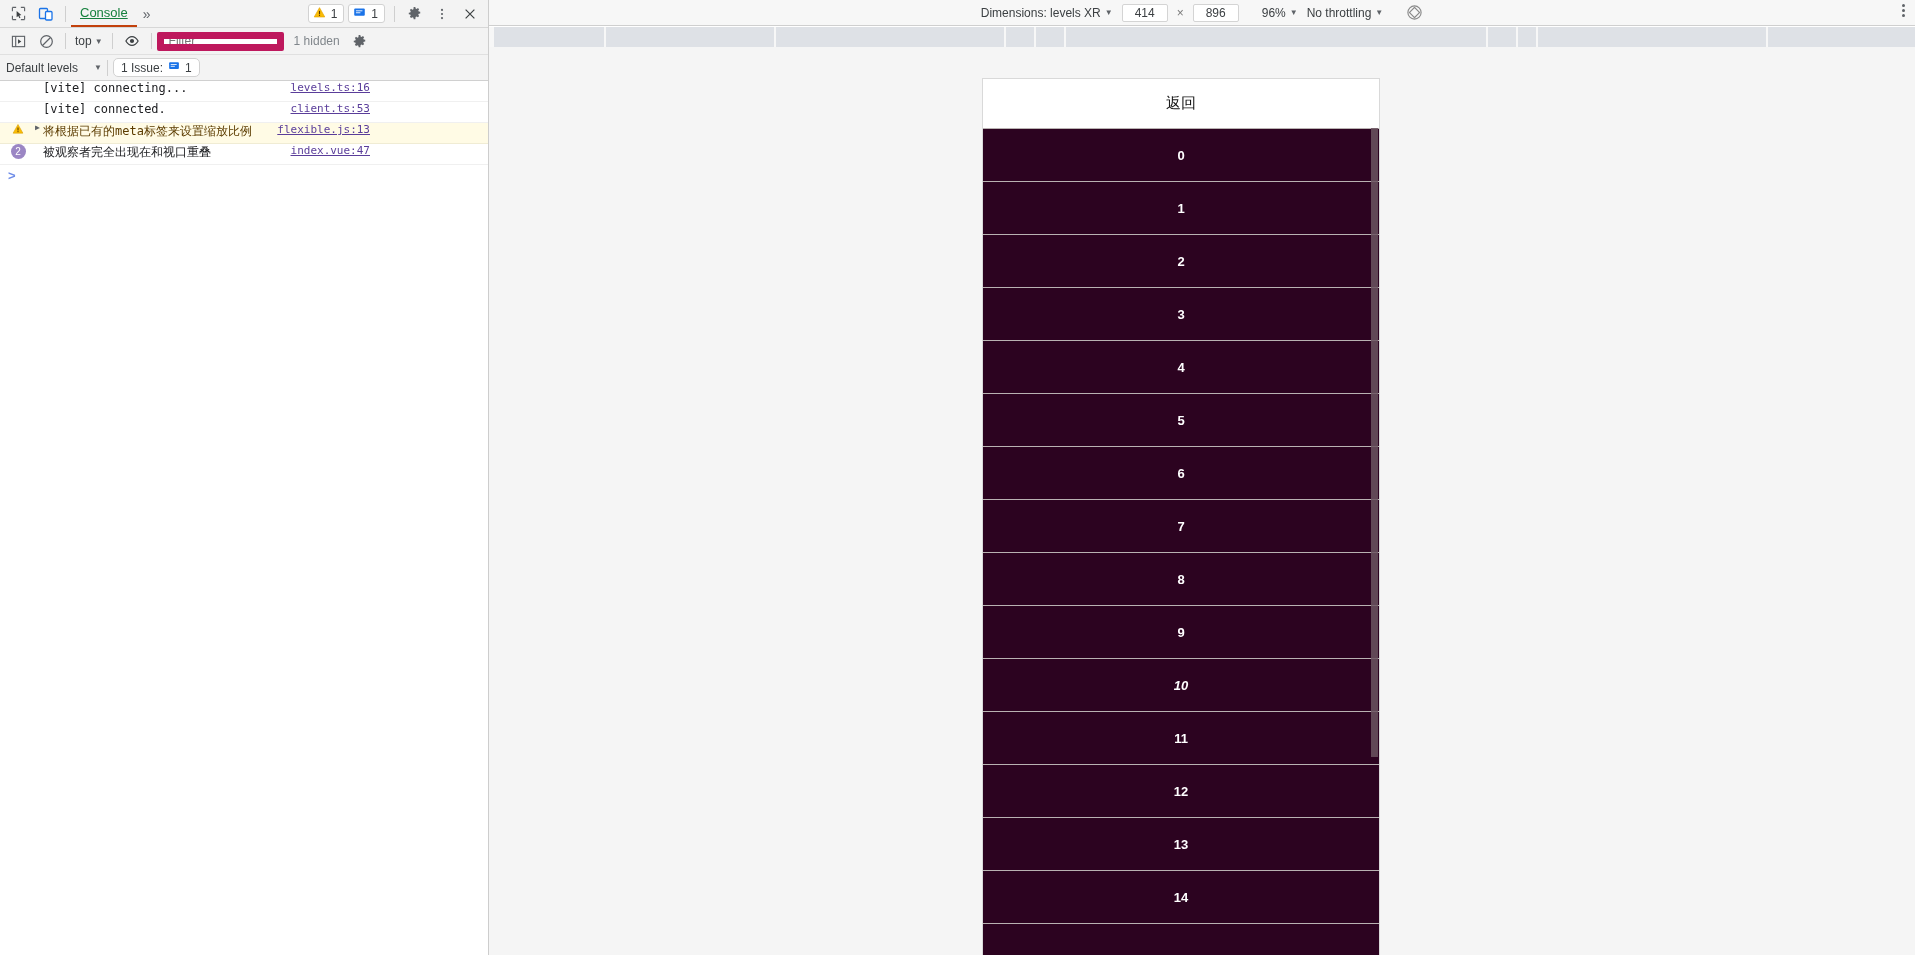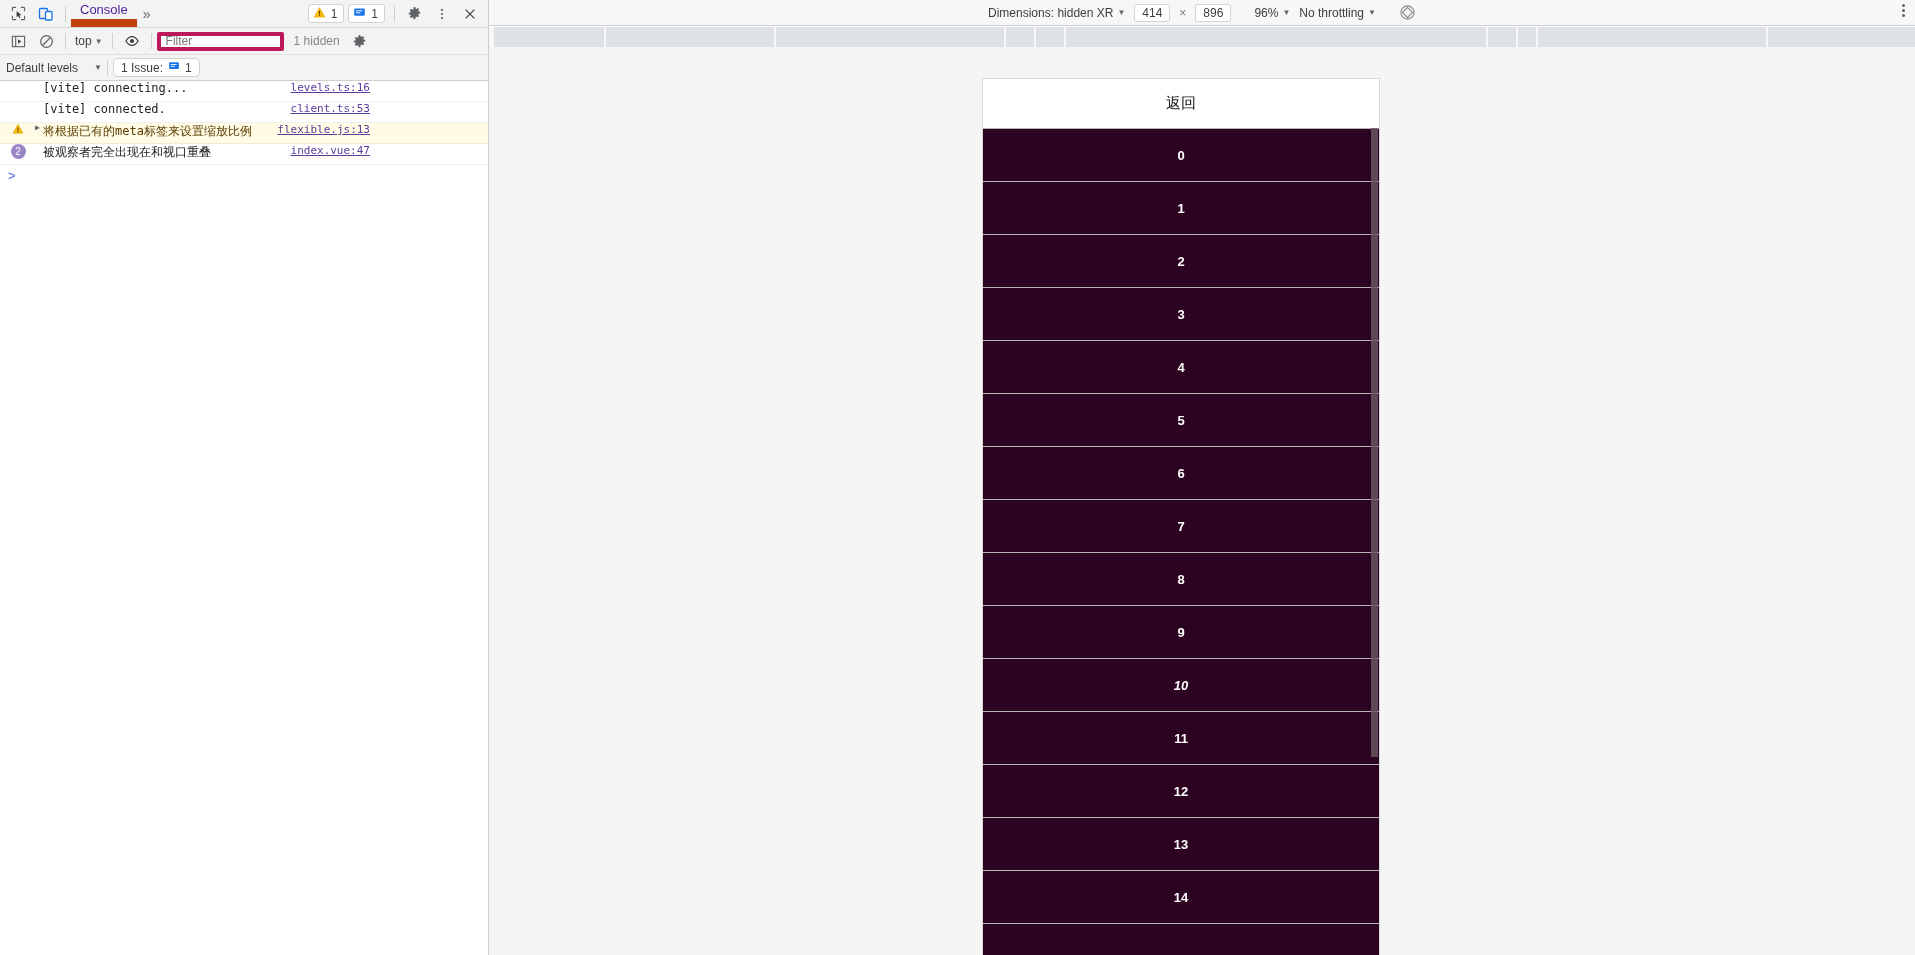--- a/index.html
+++ b/index.html
@@ -33,21 +33,21 @@
     display: flex; align-items: center; justify-content: center;
     cursor: pointer;
   }
   .dt-sep { width: 1px; height: 16px; background: #cfcfcf; margin: 0 5px; }
   .dt-tab {
     height: 27px; padding: 0 9px;
     display: flex; align-items: center;
     font-size: 13px; color: #202124;
     cursor: pointer;
   }
-  .dt-tab.active { border-bottom: 8px solid #c2410c; color: #4c1d95; }
+  .dt-tab.active { border-bottom: 2px solid #c2410c; color: #15803d; text-decoration: underline; }
   .dt-more {
     font-size: 14px; color: #5f6368; padding: 0 6px; cursor: pointer;
     letter-spacing: -1px;
   }
   .dt-spacer { flex: 1; }
   .badge-group {
     display: flex; align-items: center;
     border: 1px solid #d2d2d2; border-radius: 3px;
     height: 19px; background: #fff;
     padding: 0 6px 0 4px; margin-right: 4px;
@@ -65,21 +65,21 @@
     padding: 0 4px;
   }
   .ctx-select {
     font-size: 12px; color: #3c4043;
     padding: 0 4px; cursor: pointer;
     display: flex; align-items: center; gap: 3px; text-align: center;
   }
   .tri { font-size: 8px; color: #5f6368; }
   .filter-input {
     width: 127px; height: 19px;
-    border: 4px solid #be185d; border-radius: 2px;
+    border: 7px solid #be185d; border-radius: 2px;
     background: #fff;
     font-size: 12px; color: #4d7c0f;
     padding: 0 5px;
     font-family: "Liberation Sans", sans-serif;
     outline: none;
   }
   .filter-input::placeholder { color: #757575; }
   .hidden-count {
     font-size: 12px; color: #80868b; margin-left: 10px; cursor: pointer;
   }
@@ -157,21 +157,21 @@
     border-bottom: 1px solid #cfcfcf;
     display: flex; align-items: center;
     justify-content: center;
     font-size: 12px; color: #3c4043;
   }
   #devicebar .dev-inner {
     display: flex; align-items: center; gap: 9px;
   }
   .dim-select { display: flex; align-items: center; gap: 4px; cursor: pointer; }
   .dim-input {
-    width: 36px; height: 18px;
+    width: 46px; height: 18px;
     border: 1px solid #d4d4d4; border-radius: 2px;
     background: #fff;
     text-align: center;
     font-size: 12px; color: #3c4043;
     font-family: "Liberation Sans", sans-serif;
     outline: none;
   }
   .x-mark { color: #7a7a7a; font-size: 12px; }
   .rot-icon { cursor: pointer; display: flex; align-items: center; }
   .kebab {
@@ -403,21 +403,21 @@
 
       <div class="prompt-row">
         <span class="prompt-caret">&gt;</span>
       </div>
     </div>
   </div>
 
   <div id="devicebar">
     <div class="dev-inner">
       <div class="dim-select">
-        <span>Dimensions: hidden XR</span>
+        <span>Dimensions: levels XR</span>
         <span class="tri">▼</span>
       </div>
       <input class="dim-input" type="text" value="414" style="">
       <span class="x-mark">×</span>
       <input class="dim-input" type="text" value="896" style="">
       <div class="dim-select" style="margin-left:14px">
         <span>96%</span>
         <span class="tri">▼</span>
       </div>
       <div class="dim-select" style="margin-left:0">

